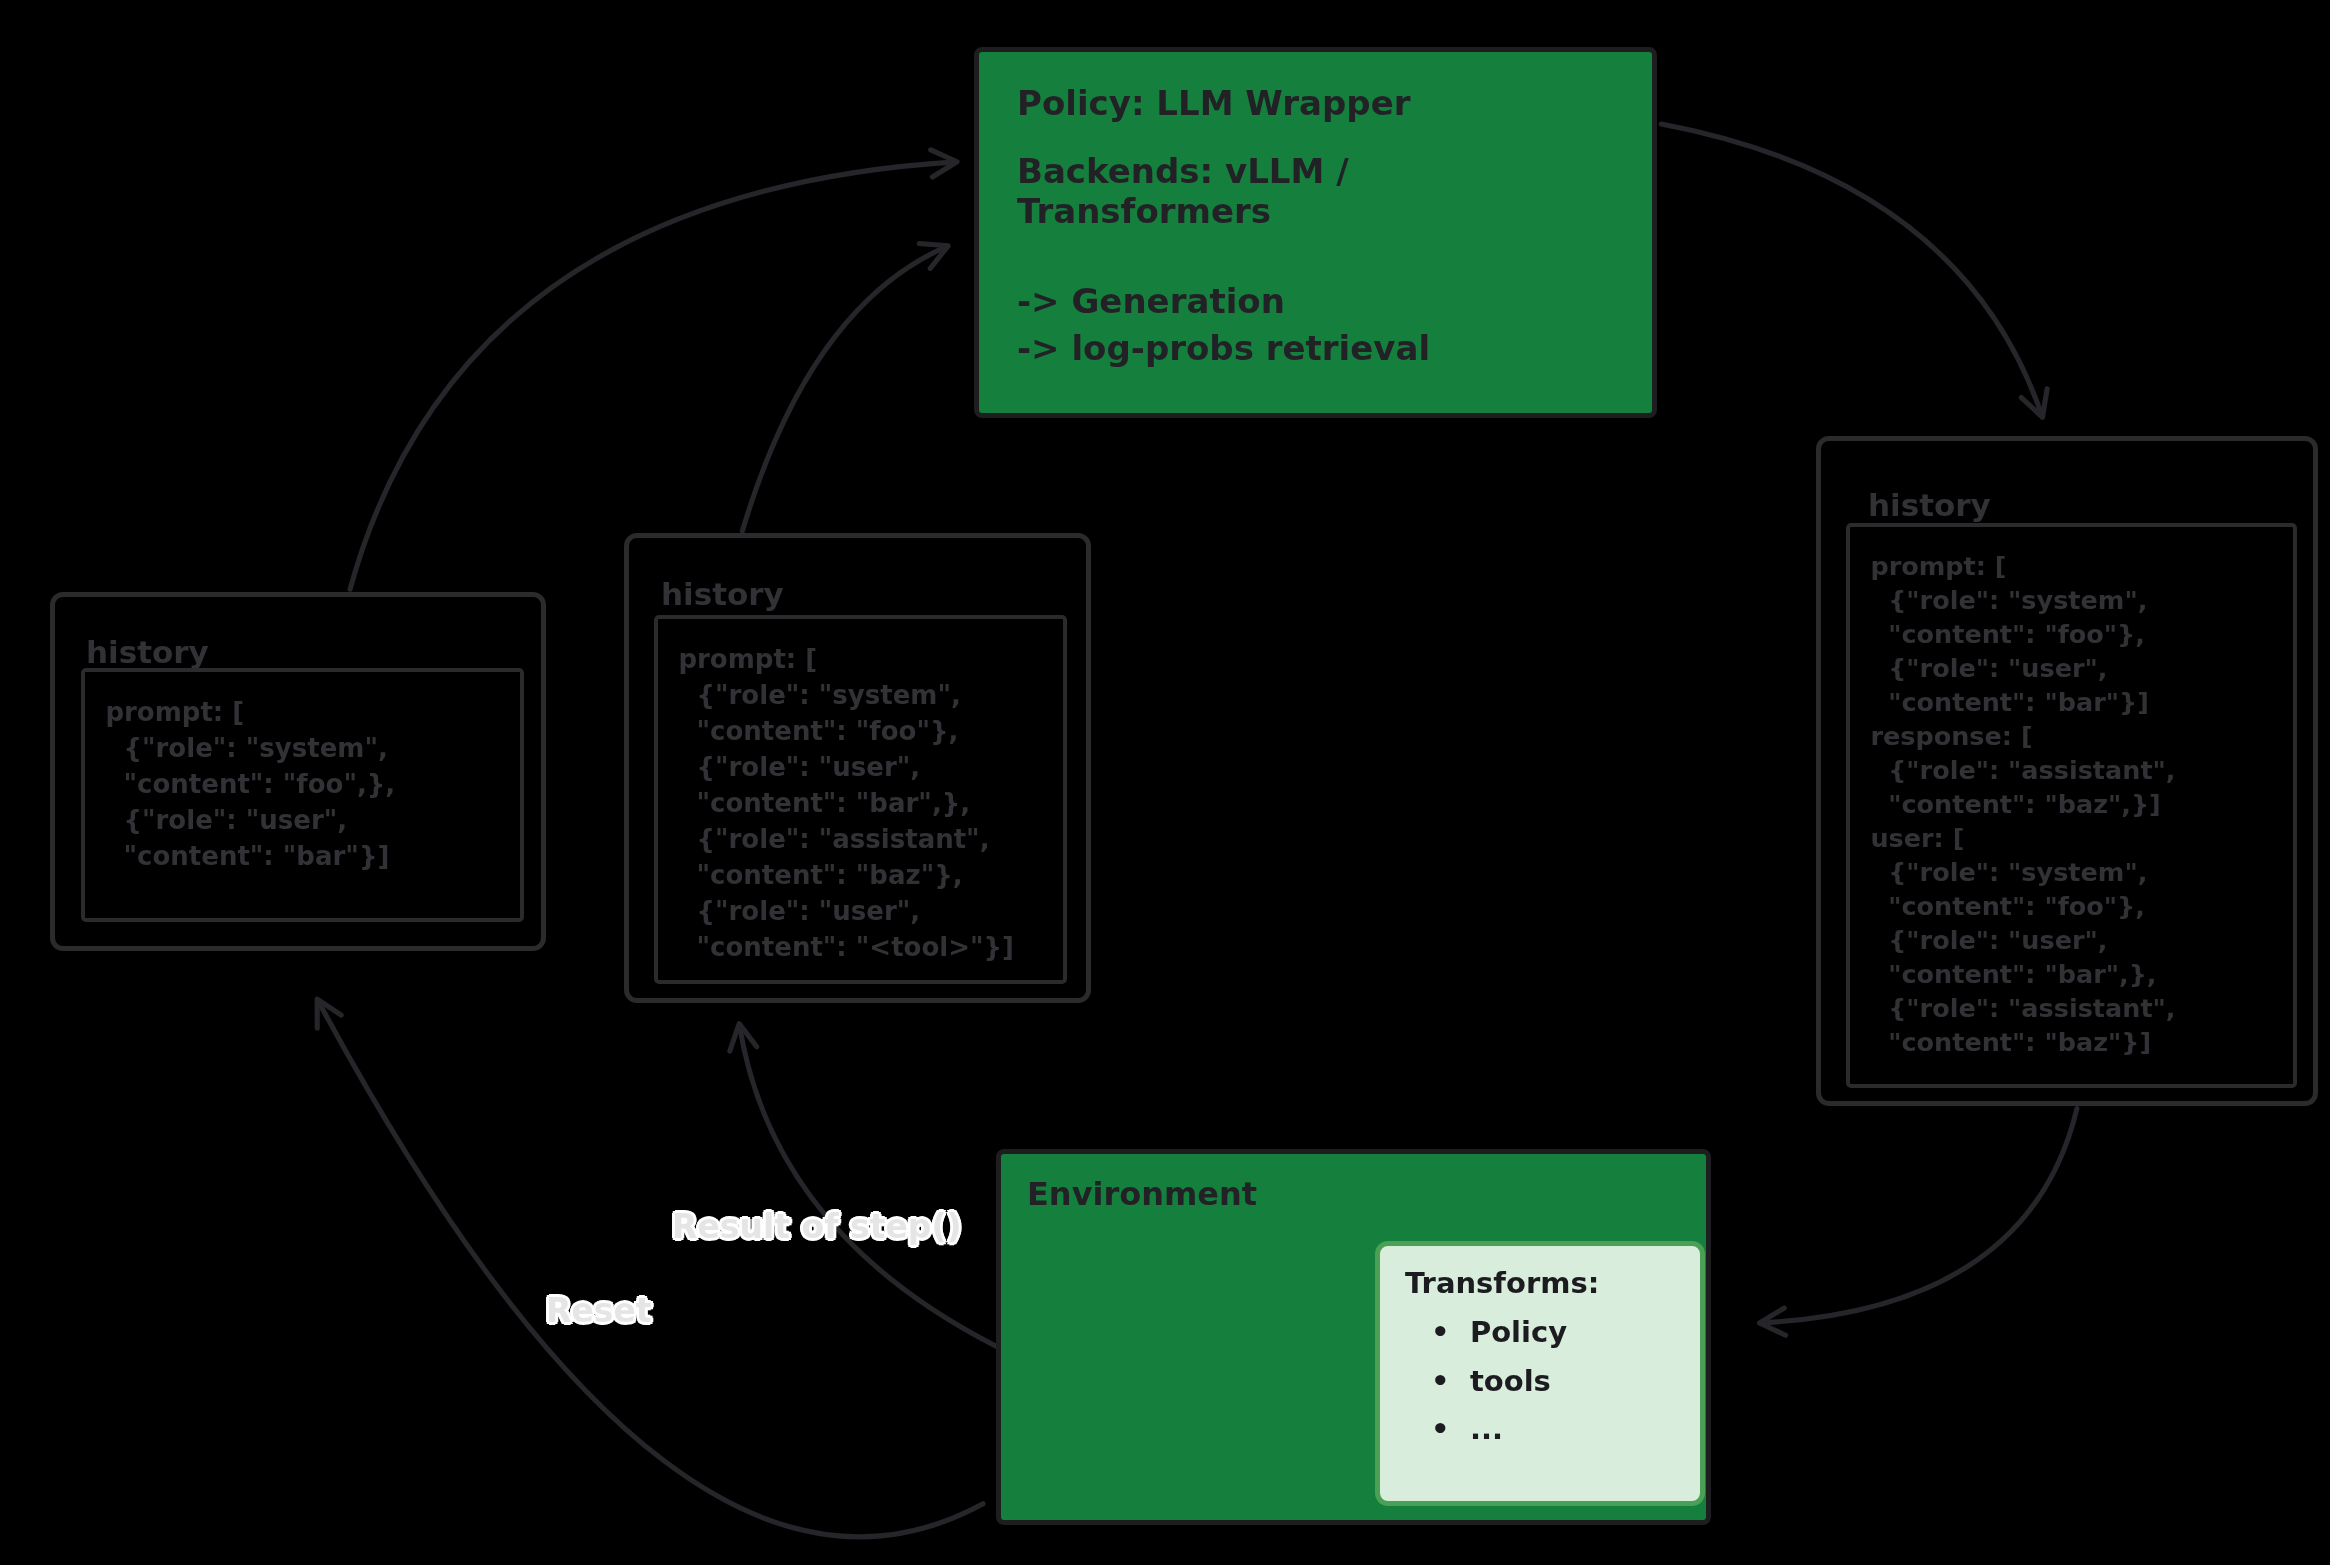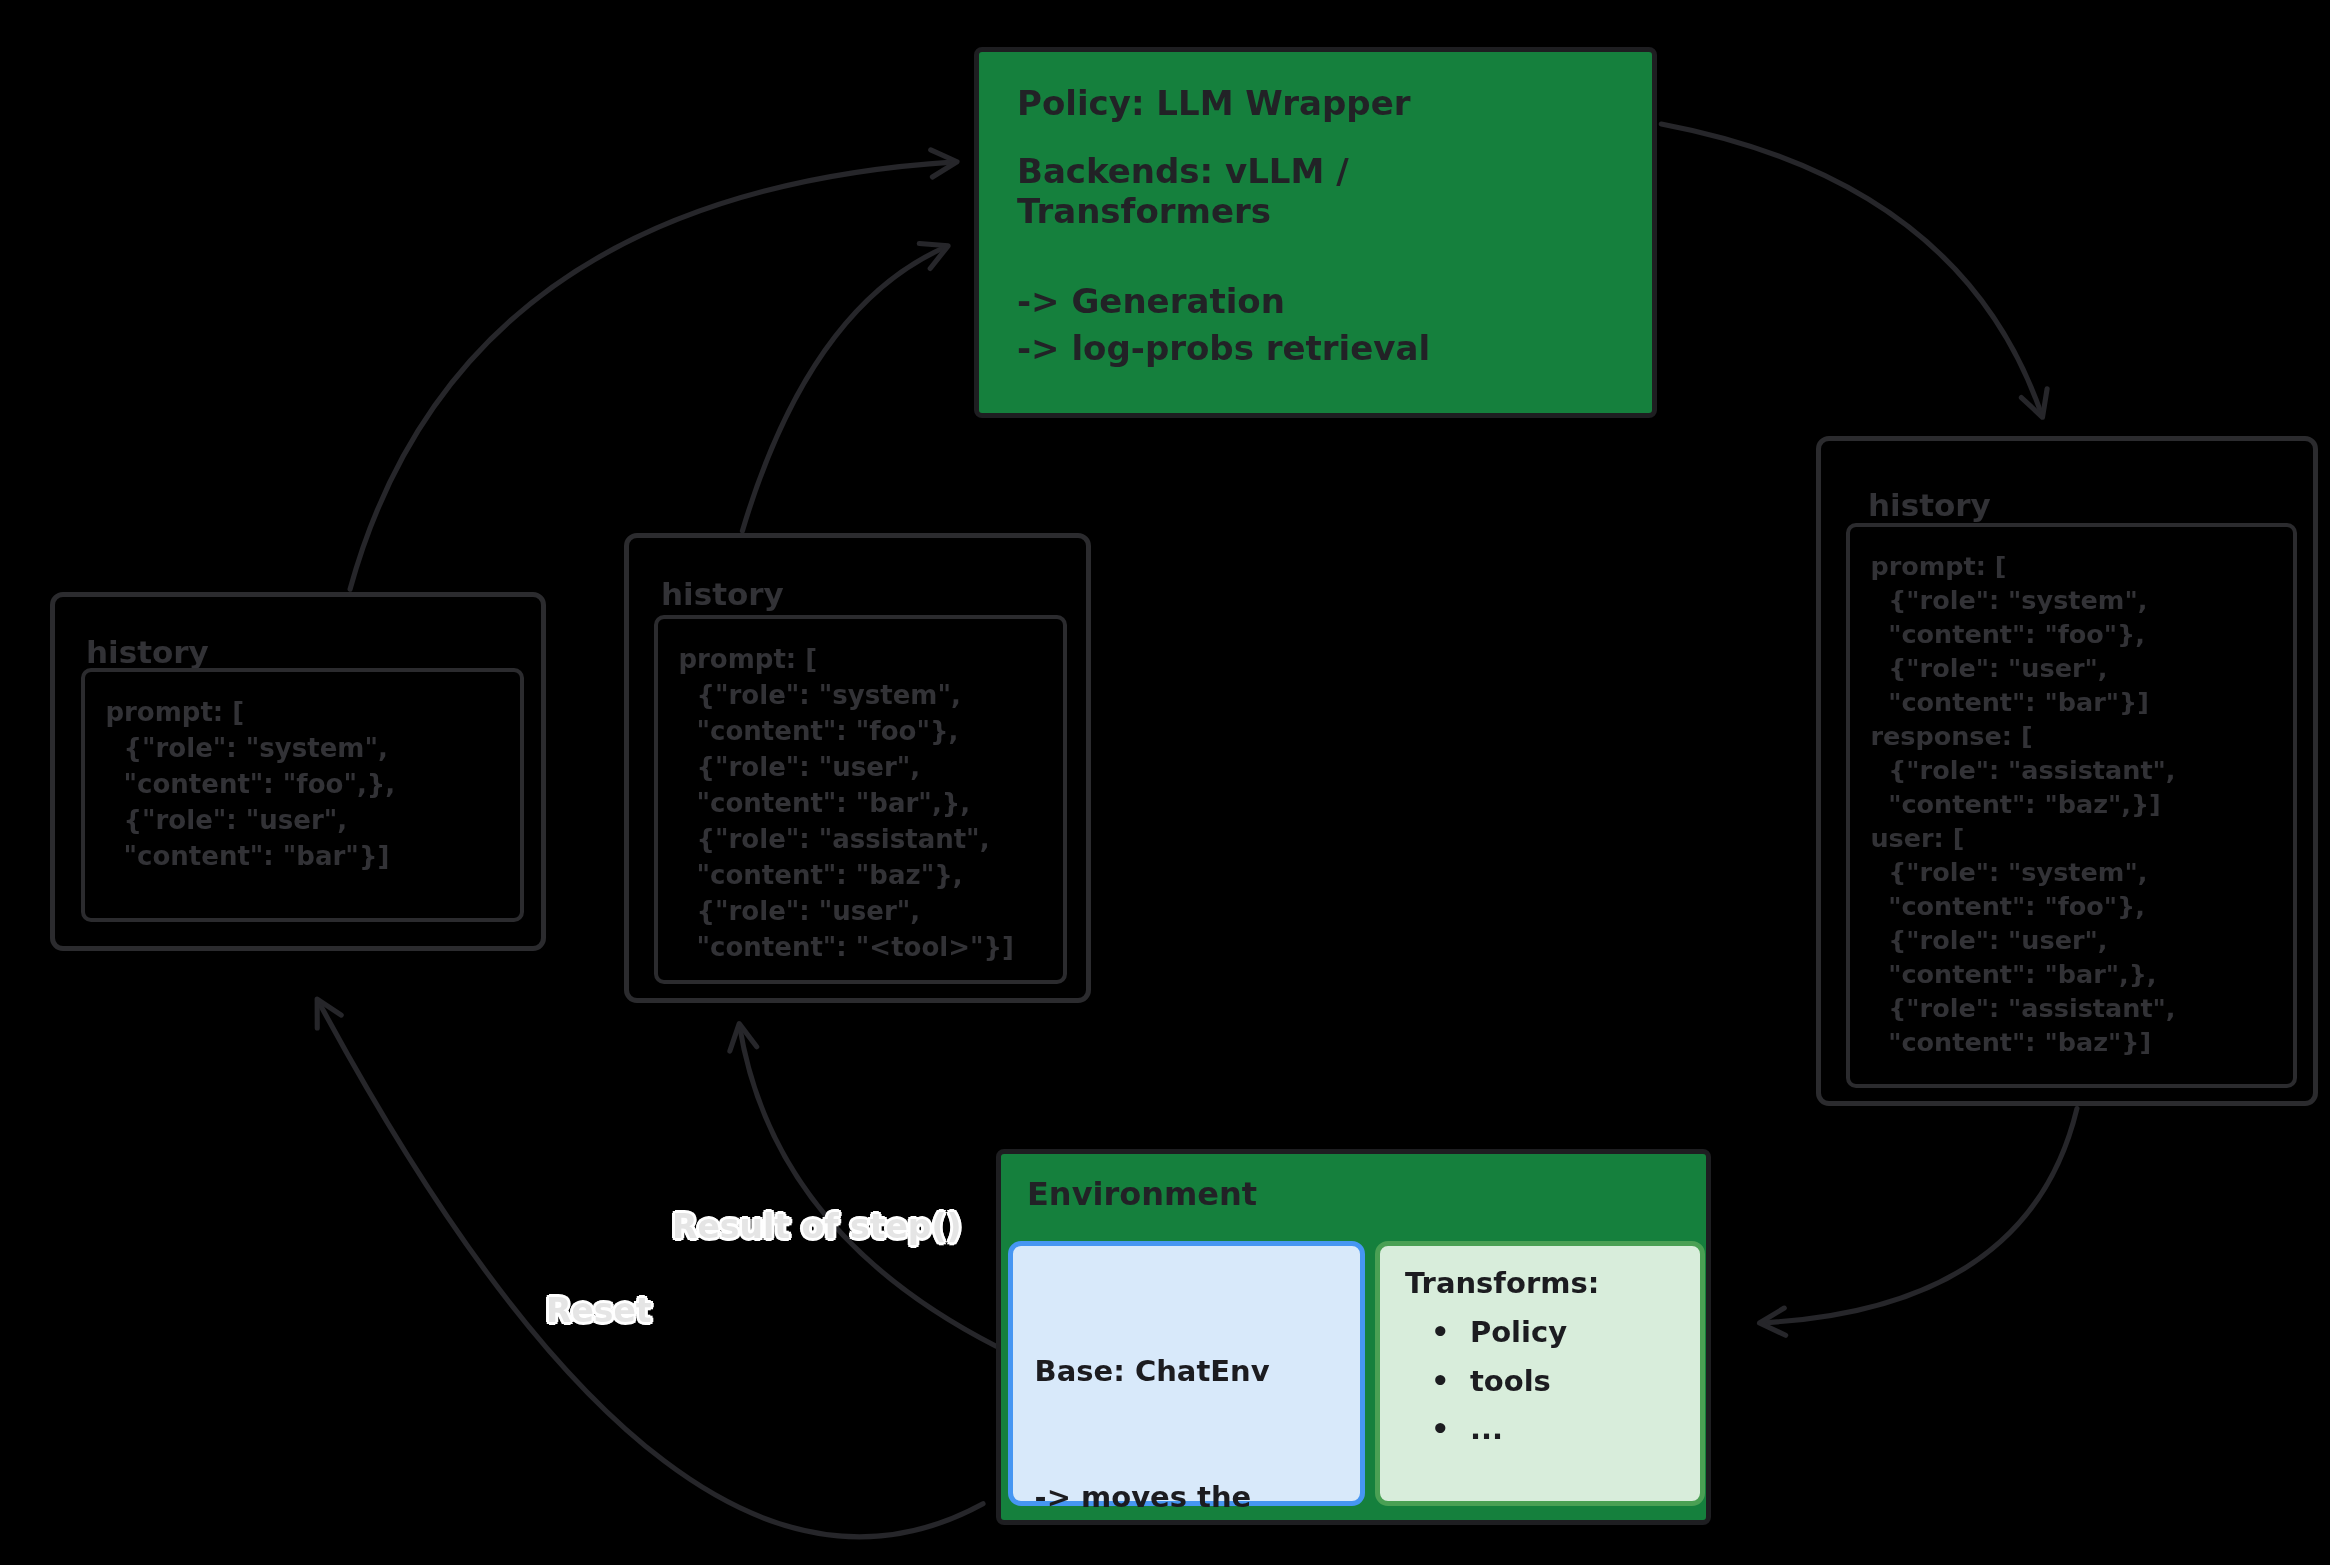--- a/index.html
+++ b/index.html
@@ -40,21 +40,21 @@
   .t-row{display:flex;align-items:baseline;margin-top:14.6px;}
   .t-row .bullet{margin-left:26px;margin-right:20.4px;font-size:29px;}
 
   
   .hist{
     position:absolute;border:5.1px solid #2b2b2e;border-radius:13px;background:#000;
     box-sizing:border-box;color:#323236;
   }
   .hist .h-title{position:absolute;font-size:31px;color:#323236;margin-top:18px;}
   .hist .h-inner{
-    position:absolute;border:4.4px solid #2b2b2e;border-radius:10px;box-sizing:border-box;
+    position:absolute;border:4.4px solid #2b2b2e;border-radius:5px;box-sizing:border-box;
     padding:22px 20.4px;
   }
   .code-line{white-space:pre;font-size:26px;line-height:36px;color:#323236;}
   .hist-left{left:50px;top:592px;width:496px;height:359px;}
   .hist-left .h-title{left:31px;top:19px;}
   .hist-left .h-inner{left:26px;top:71px;width:443px;height:254px;}
   .hist-mid{left:624px;top:533px;width:467px;height:470px;}
   .hist-mid .h-title{left:32px;top:20.4px;}
   .hist-mid .h-inner{left:25px;top:77px;width:413px;height:369px;}
   .hist-right{left:1816px;top:436px;width:502px;height:670px;}
@@ -140,27 +140,20 @@
       <div class="code-line">  {"role": "user",</div>
       <div class="code-line">  "content": "bar",},</div>
       <div class="code-line">  {"role": "assistant",</div>
       <div class="code-line">  "content": "baz"}]</div>
     </div>
   </div>
 
   <div class="panel env">
     <div class="e-title">Environment</div>
 
-    <div class="subbox base-box">
-      <div>Base: ChatEnv</div>
-      <div>-&gt; moves the</div>
-      
-      
-      
-    </div>
 
     <div class="subbox transforms-box">
       <div>Transforms:</div>
       <div class="t-row">
         <span class="bullet">•</span>
         <span>Policy</span>
       </div>
       <div class="t-row">
         <span class="bullet">•</span>
         <span>tools</span>

